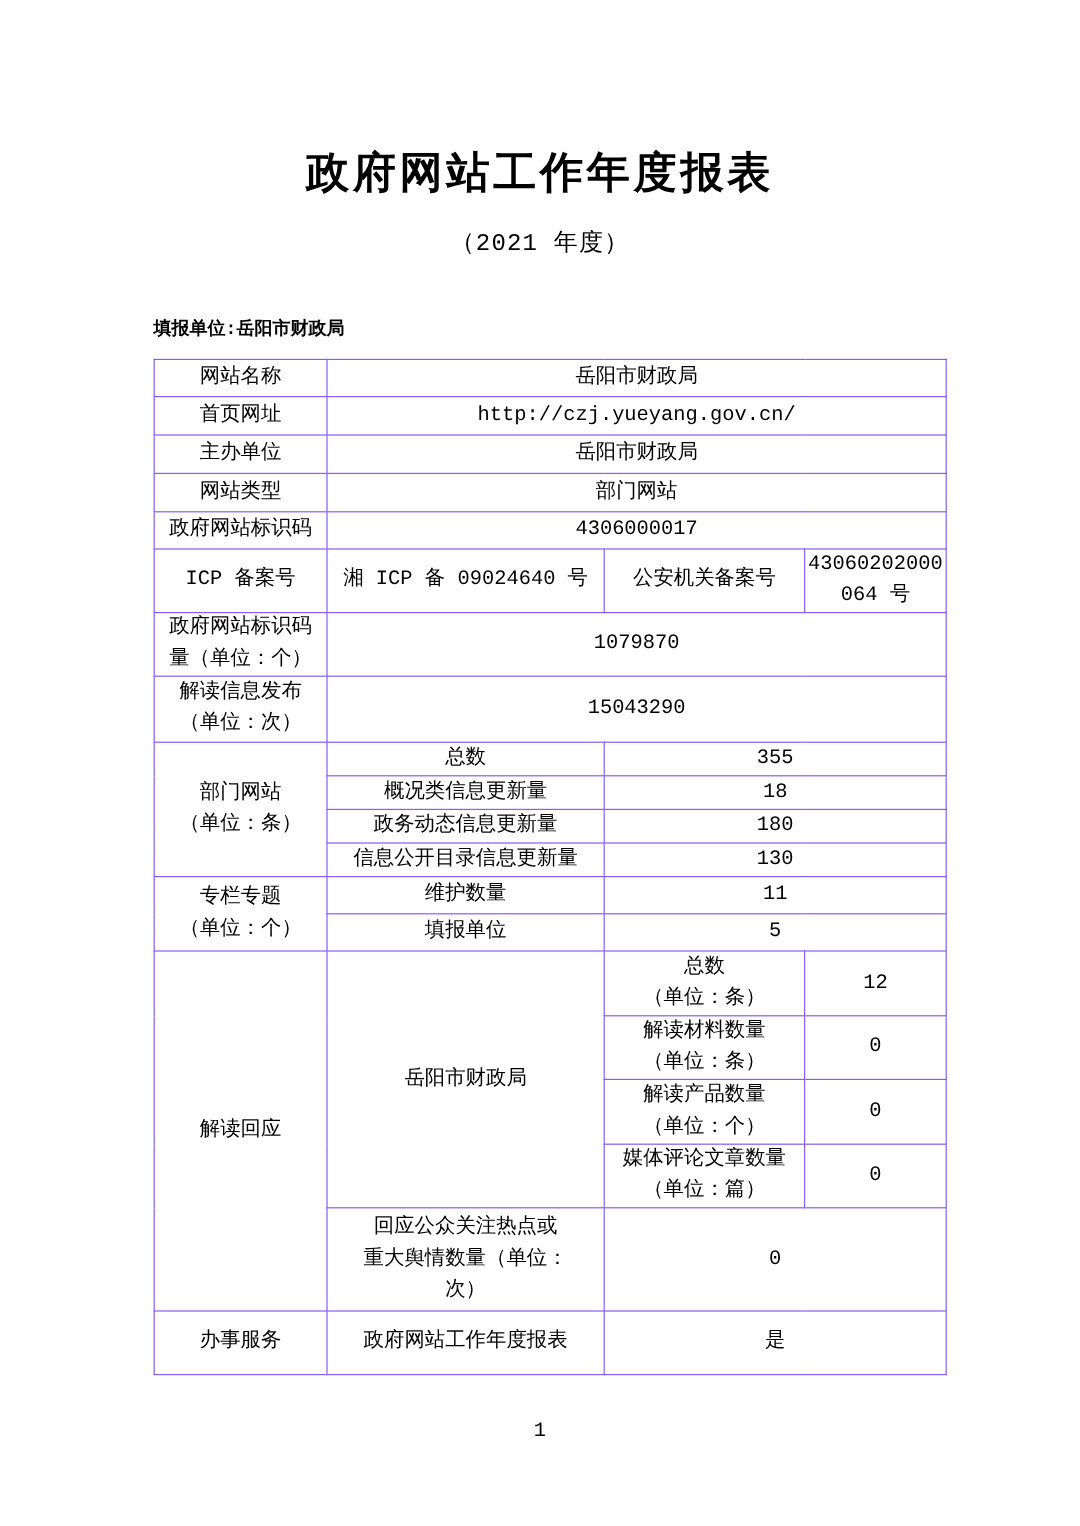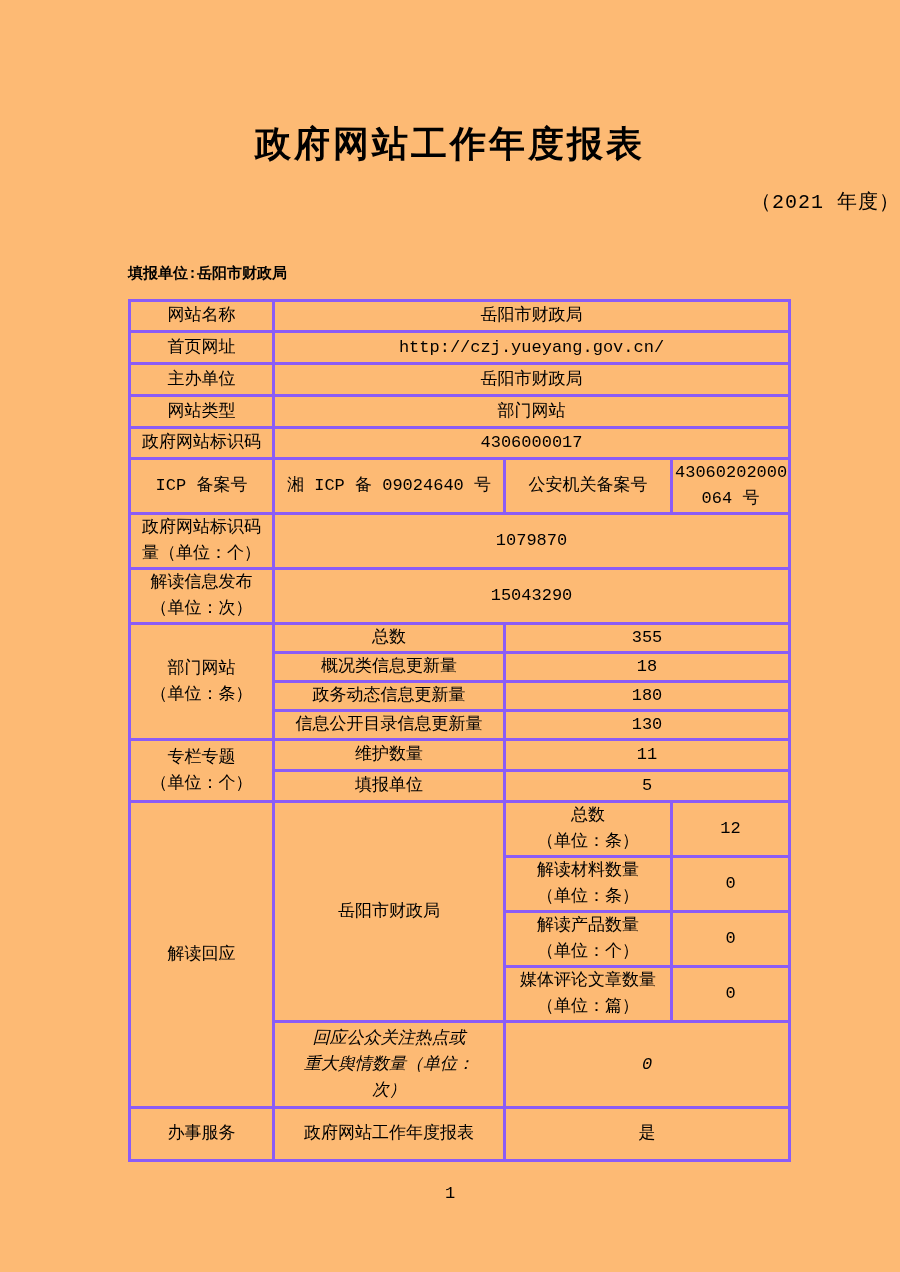--- a/index.html
+++ b/index.html
@@ -1,42 +1,42 @@
 <!DOCTYPE html>
 <html><head>
 <meta charset="utf-8">
 <style>
   * { margin: 0; padding: 0; box-sizing: border-box; }
   html, body { background: #e8e8e8; }
   .page {
     position: relative;
     width: 900px;
     height: 1272px;
-    background: #fdba74;
+    background: #ffffff;
     color: #000000;
     overflow: hidden;
     font-family: "Liberation Serif", "DejaVu Serif", serif;
   }
   .doc-title {
     position: absolute;
     top: 120px;
     left: 0;
     width: 100%;
     text-align: center;
     font-family: "Liberation Sans", "DejaVu Sans", sans-serif;
     font-weight: bold;
     font-size: 36px;
     letter-spacing: 3px;
   }
   .doc-subtitle {
     position: absolute;
     top: 188px;
     left: 0;
     width: 100%;
-    text-align: right;
+    text-align: center;
     font-size: 20px;
     letter-spacing: 1px;
     font-family: "Liberation Mono", "Liberation Serif", serif;
   }
   .reporting-unit {
     position: absolute;
     top: 264px;
     left: 128px;
     font-size: 15px;
     font-weight: bold;
@@ -45,37 +45,37 @@
   table.report {
     position: absolute;
     top: 299px;
     left: 128px;
     width: 660px;
     border-collapse: collapse;
     table-layout: fixed;
     font-family: "Liberation Mono", "Liberation Serif", monospace;
   }
   table.report td {
-    border: 3px solid #8b5cf6;
+    border: 1px solid #8b5cf6;
     text-align: center;
     vertical-align: middle;
     font-size: 17px;
     line-height: 26px;
     white-space: pre-line;
     padding: 0 2px;
     overflow: hidden;
   }
   .h31 { height: 31px; }
   .h32 { height: 32px; }
   .h52 { height: 52px; }
   .h53 { height: 53px; }
   .h54 { height: 54px; }
   .h55 { height: 55px; }
   .h28 { height: 28px; }
-  .h86 { height: 86px; font-style: italic; }
+  .h86 { height: 86px; }
   td.pad-down { vertical-align: bottom; padding-bottom: 10px; }
   .page-number {
     position: absolute;
     top: 1184px;
     left: 0;
     width: 100%;
     text-align: center;
     font-size: 17px;
     font-family: "Liberation Mono", "Liberation Serif", serif;
   }

